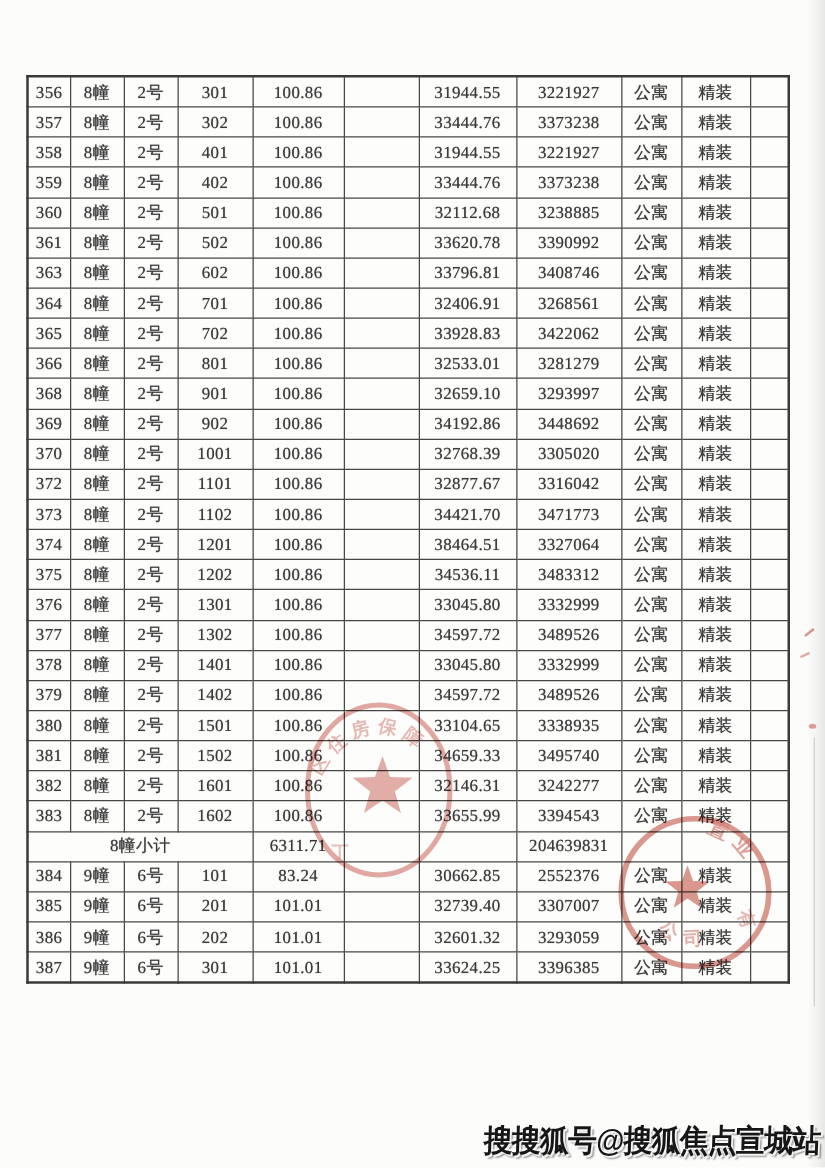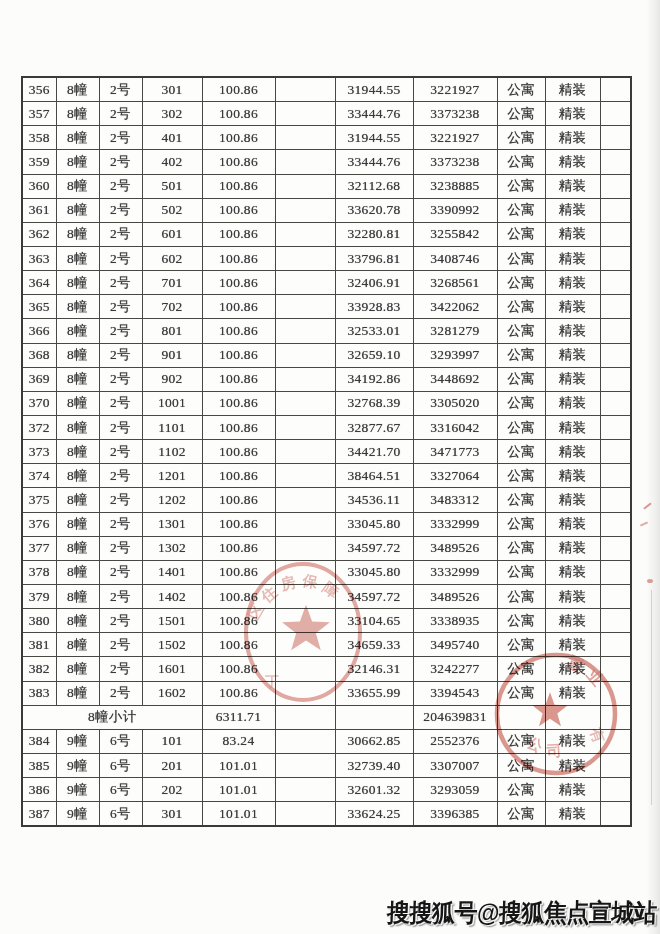--- a/index.html
+++ b/index.html
@@ -14,21 +14,20 @@
     pointer-events:none;
   }
   .fold-line{
     position:absolute;left:651px;top:590px;width:1px;height:215px;
     background:rgba(80,80,80,0.22);
   }
   table.price{
     position:absolute;left:21px;top:60px;width:609px;
     border-collapse:collapse;table-layout:fixed;
     background:rgba(255,255,255,0.35);
-    margin-top:16px;
   }
   table.price td{
     border:1px solid #474743;
     text-align:center;vertical-align:middle;
     font-size:13.5px;color:#3a3a3a;
     padding:0;overflow:hidden;white-space:nowrap;
     text-shadow:0 0 0.7px rgba(70,70,70,0.8);
     letter-spacing:0.3px;
     height:23.15px;
   }
@@ -143,33 +142,20 @@
         <td>502</td>
         <td>100.86</td>
         <td></td>
         <td>33620.78</td>
         <td>3390992</td>
         <td>公寓</td>
         <td>精装</td>
         <td></td>
       </tr>
       <tr>
-        <td>362</td>
-        <td>8幢</td>
-        <td>2号</td>
-        <td>601</td>
-        <td>100.86</td>
-        <td></td>
-        <td>32280.81</td>
-        <td>3255842</td>
-        <td>公寓</td>
-        <td>精装</td>
-        <td></td>
-      </tr>
-      <tr>
         <td>363</td>
         <td>8幢</td>
         <td>2号</td>
         <td>602</td>
         <td>100.86</td>
         <td></td>
         <td>33796.81</td>
         <td>3408746</td>
         <td>公寓</td>
         <td>精装</td>

